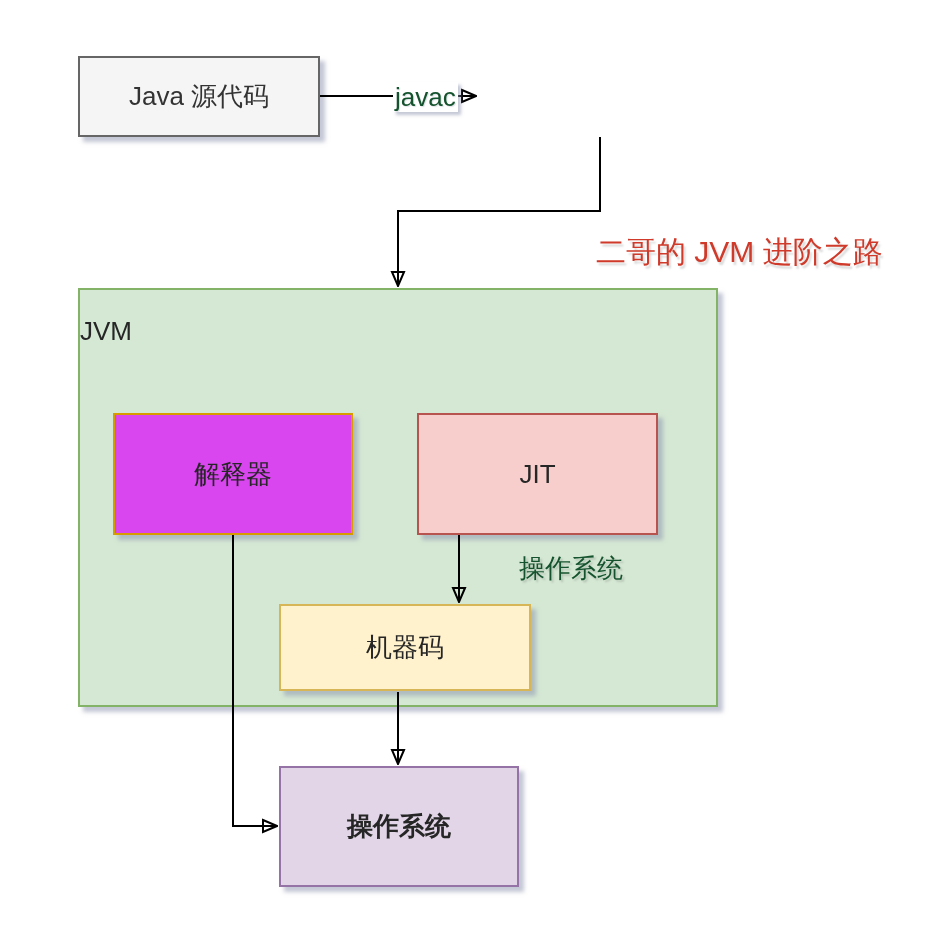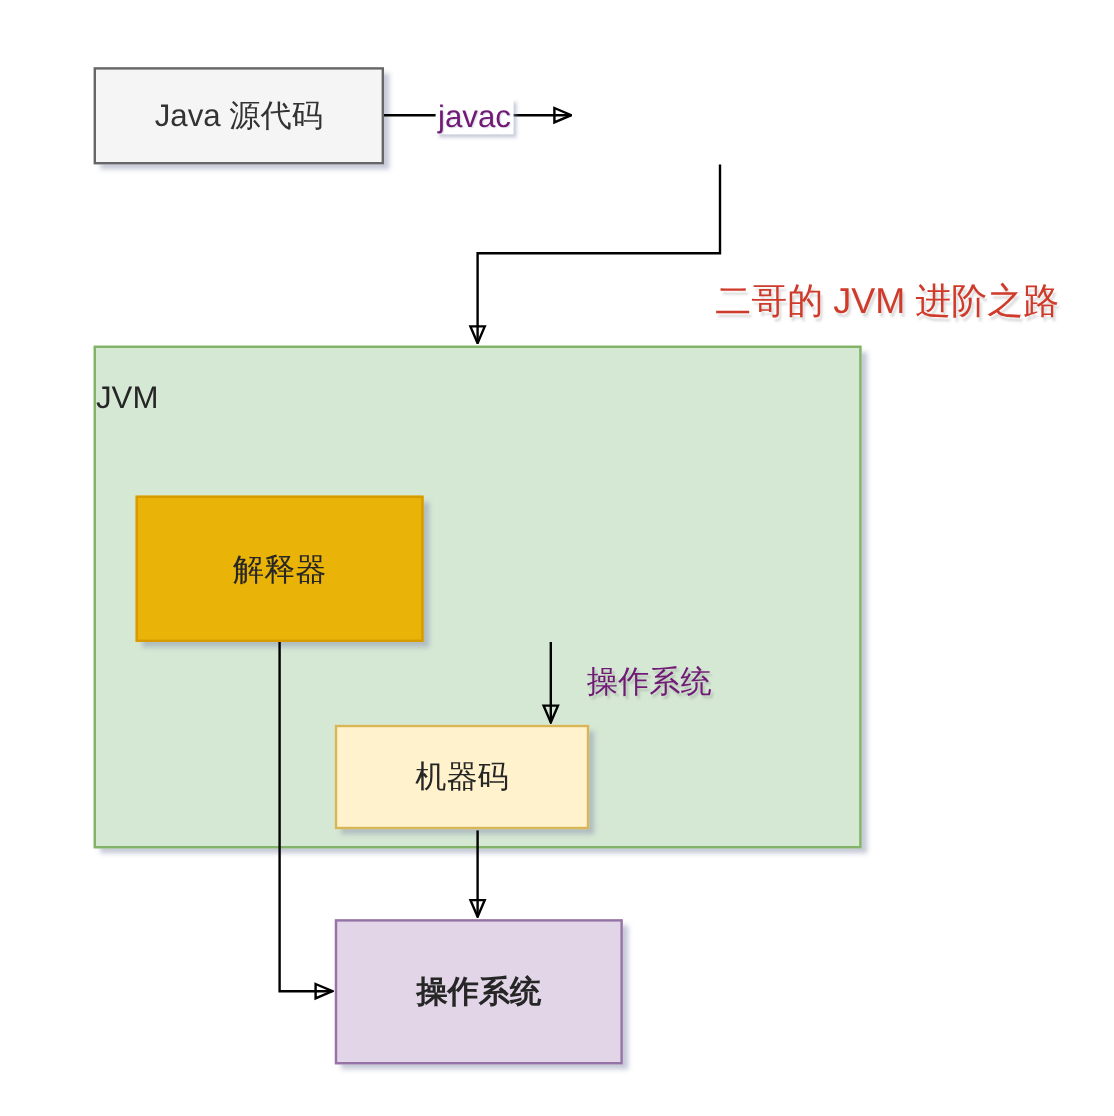--- a/index.html
+++ b/index.html
@@ -40,28 +40,28 @@
     left: 78px; top: 288px; width: 640px; height: 419px;
     background: #d5e8d4; border: 2px solid #82b366;
     align-items: flex-start;
   }
   #node-jvm > .label {
     margin-top: 26px;
     width: 100%;
   }
   #node-interpreter {
     left: 113px; top: 413px; width: 240px; height: 122px;
-    background: #eab308; border: 2px solid #d79b00;
+    background: #d946ef; border: 2px solid #d79b00;
   }
   #node-jit {
     left: 417px; top: 413px; width: 241px; height: 122px;
     background: #f8cecc; border: 2px solid #b85450;
   }
   #node-machine {
-    left: 279px; top: 604px; width: 212px; height: 87px;
+    left: 279px; top: 604px; width: 252px; height: 87px;
     background: #fff2cc; border: 2px solid #d6b656;
   }
   #node-os {
     left: 279px; top: 766px; width: 240px; height: 121px;
     background: #e1d5e7; border: 2px solid #9673a6; font-weight: bold;
   }
 
   #edges-layer {
     position: absolute;
     left: 0; top: 0;
@@ -74,21 +74,22 @@
     stroke-width: 2;
     fill: none;
   }
 
   .edge-label {
     position: absolute;
     z-index: 3;
     font-size: 26px;
     line-height: 30px;
     white-space: nowrap;
-    color: #701a75;
+    color: #14532d;
+    margin-left: 30px;
   }
   #label-javac {
     left: 363px; top: 82px;
     background: #ffffff;
     padding: 0 2px;
     box-shadow: 3px 3px 3px rgba(140, 146, 173, 0.5);
     text-shadow: 1px 1px 1px rgba(160, 165, 185, 0.35);
   }
   #label-runtime {
     left: 489px; top: 553px;
@@ -117,20 +118,23 @@
 
 
   <div class="node" id="node-jvm">
     <div class="label">JVM</div>
   </div>
 
   <div class="node" id="node-interpreter">
     <div class="label">解释器</div>
   </div>
 
+  <div class="node" id="node-jit">
+    <div class="label">JIT</div>
+  </div>
 
   <div class="node" id="node-machine">
     <div class="label">机器码</div>
   </div>
 
   <div class="node" id="node-os">
     <div class="label">操作系统</div>
   </div>
 
   <svg id="edges-layer" width="928" height="930" viewBox="0 0 928 930" xmlns="http://www.w3.org/2000/svg">

